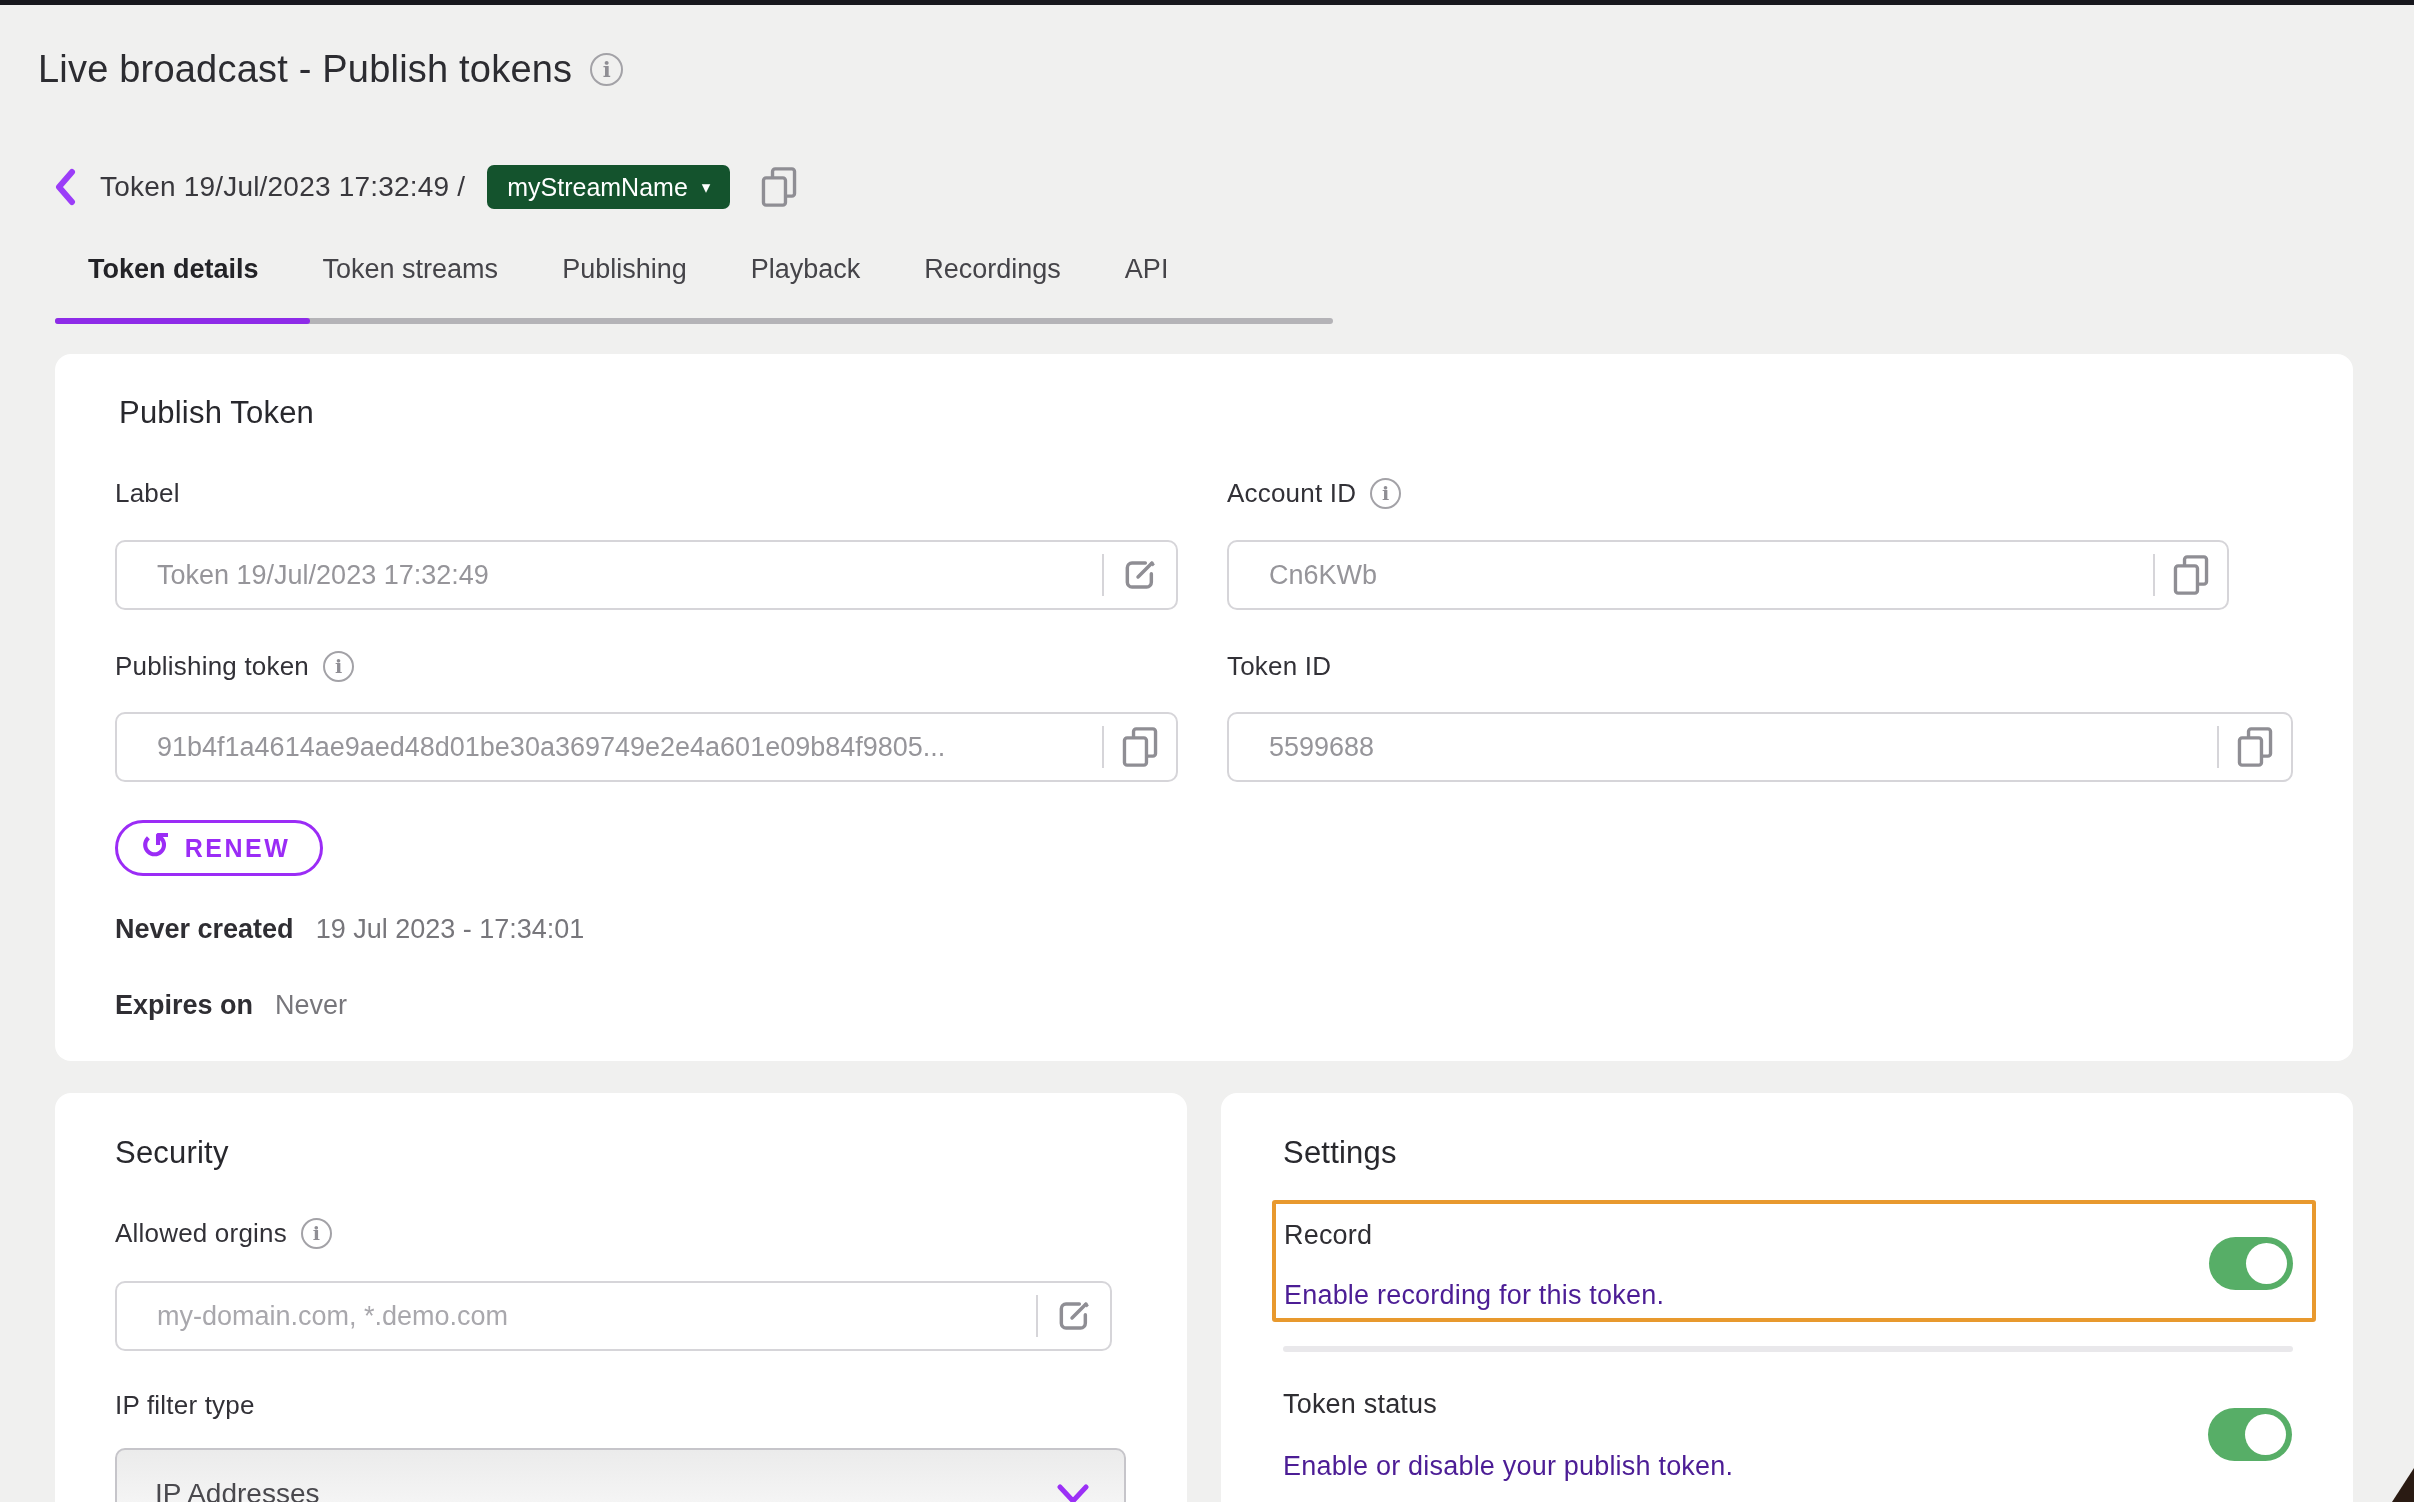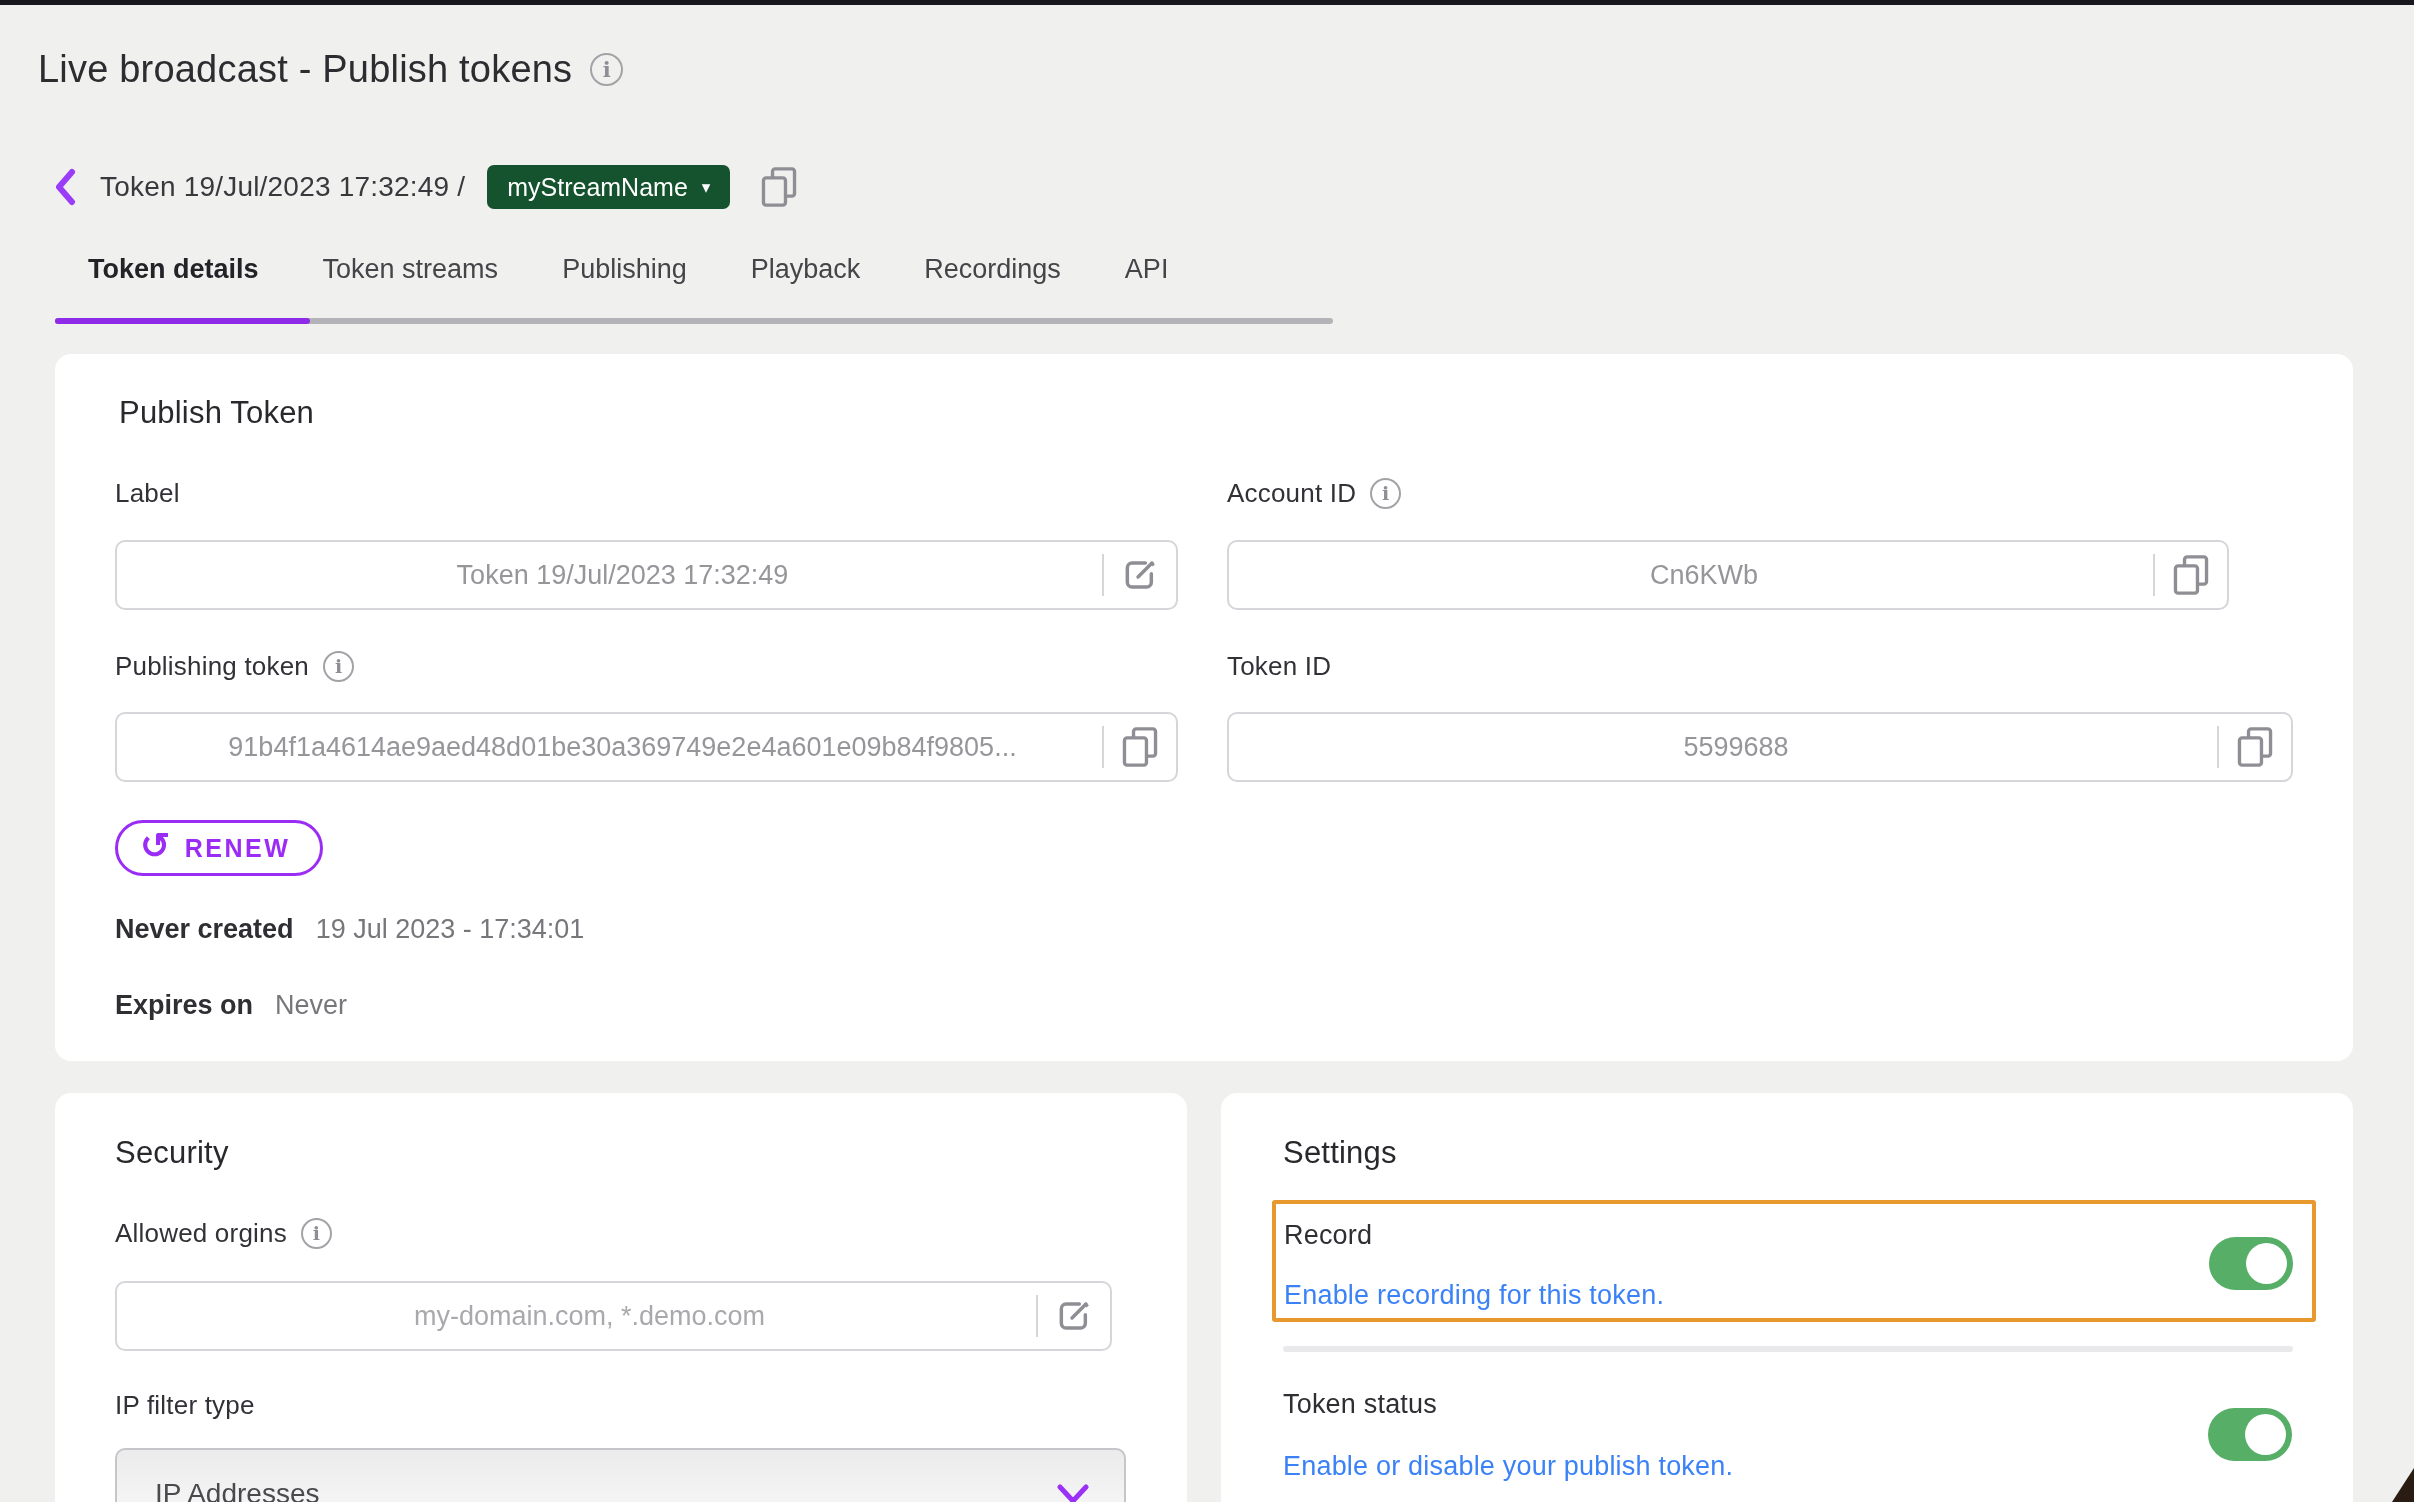--- a/index.html
+++ b/index.html
@@ -41,21 +41,21 @@
   .card-settings { left:1221px; top:1093px; width:1132px; height:560px; }
   .card-heading { position:absolute; font-size:31px; font-weight:500; color:#28282D; letter-spacing:0.2px; }
 
   .field-label-row { position:absolute; display:flex; align-items:center; gap:14px; }
   .field-label { font-size:26px; font-weight:500; color:#323137; letter-spacing:0.2px; }
   .info-icon.small { width:31px; height:31px; font-size:19px; }
 
   .input-box { position:absolute; height:70px; border:2px solid #D6D5D9; border-radius:10px;
     background:#FFFFFF; display:flex; align-items:center; overflow:hidden; }
   .input-box input { flex:1; border:none; outline:none; background:transparent;
-    font-family:"Liberation Sans", sans-serif; font-size:27px; color:#96959A; padding:0 14px 0 40px; min-width:0;text-align:center; }
+    font-family:"Liberation Sans", sans-serif; font-size:27px; color:#96959A; padding:0 14px 0 40px; min-width:0; }
   .input-box input::placeholder { color:#A9A8AD; opacity:1; }
   .input-divider { width:2px; height:42px; background:#D6D5D9; flex:0 0 auto; }
   .input-icon-btn { width:72px; height:100%; display:flex; align-items:center; justify-content:center;
     cursor:pointer; flex:0 0 auto; background:transparent; border:none; }
 
   .icon-svg { display:block; }
 
   
   .renew-btn { position:absolute; left:60px; top:466px; height:56px; padding:0 30px 0 22px;
     border:3px solid #9B2CF6; border-radius:30px; background:transparent;
@@ -72,21 +72,21 @@
   .dropdown { position:absolute; left:60px; top:355px; width:1011px; height:92px;
     border:2px solid #C6C5CA; border-radius:10px;
     background:linear-gradient(#EBEBEB, #FBFBFB);
     display:flex; align-items:center; justify-content:space-between; padding:0 34px 0 38px; cursor:pointer; }
   .dropdown-value { font-size:28px; color:#4A494E; }
 
   
   .highlight-box { position:absolute; left:51px; top:107px; width:1044px; height:122px;
     border:4px solid #E8992E; border-radius:3px; background:#FFFFFF; }
   .setting-title { font-size:27px; font-weight:500; color:#2F2E33; letter-spacing:0.2px; }
-  .setting-desc { font-size:27px; color:#3b82f6; letter-spacing:0.2px; }
+  .setting-desc { font-size:27px; color:#4c1d95; letter-spacing:0.2px; }
 
   .toggle { position:absolute; width:84px; height:53px; border-radius:27px; background:#57AE67; cursor:pointer; }
   .toggle .knob { position:absolute; right:6px; top:6px; width:41px; height:41px; border-radius:50%; background:#FFFFFF; }
 
   .settings-divider { position:absolute; left:62px; top:253px; width:1010px; height:6px; background:#E9E8EB; border-radius:3px; }
 
   
   .cursor-frag { position:absolute; right:0px; bottom:0px; width:0; height:0;
     border-left:22px solid transparent; border-bottom:34px solid #2A1B13; }
 </style>

